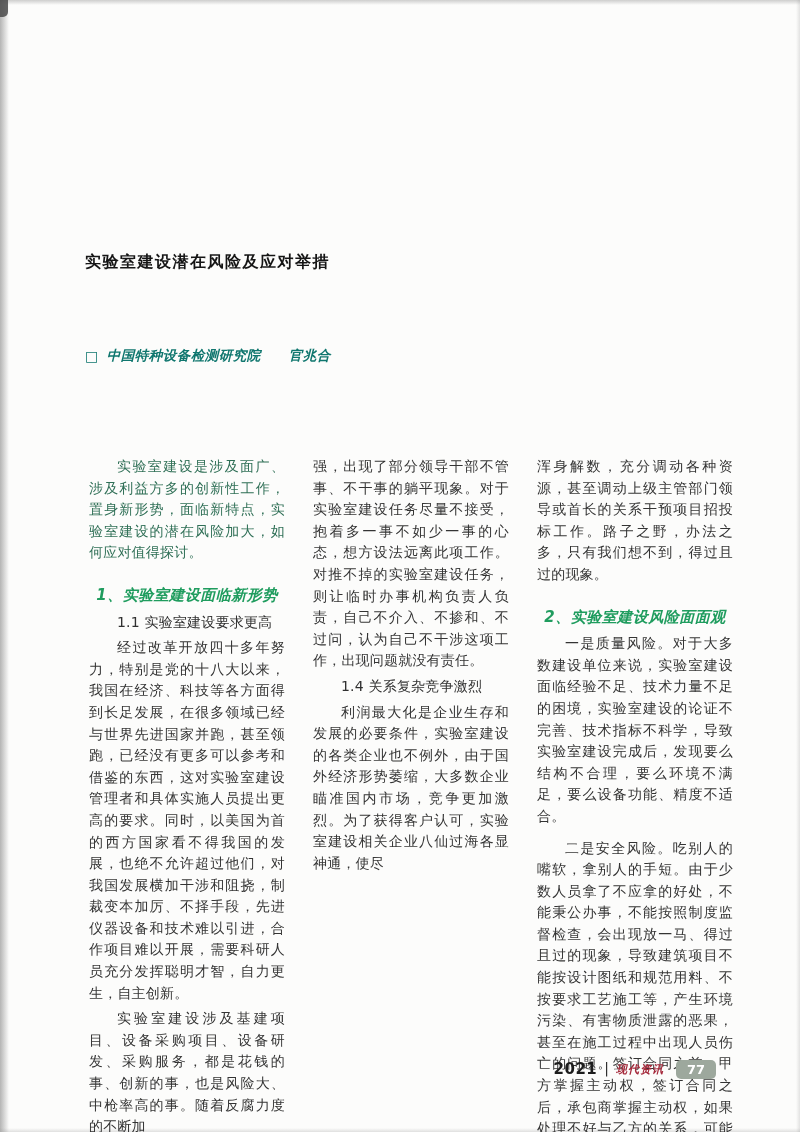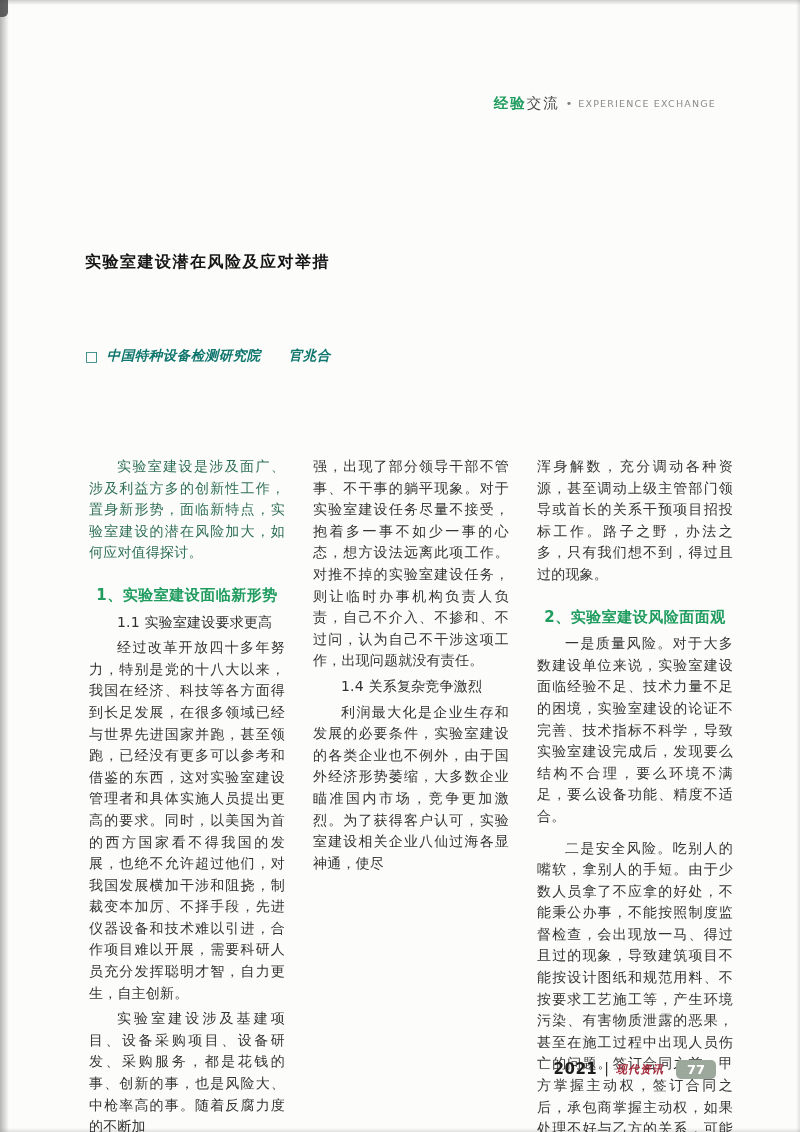--- a/index.html
+++ b/index.html
@@ -32,21 +32,21 @@
     font-size:13.5px; font-weight:700; color:#0f766e; letter-spacing:.5px;font-style:italic;}
   .byline-marker{font-weight:400; font-size:14px; margin-right:8px; position:relative; top:.5px;}
   .byline-author{margin-left:28px;}
 
   .columns{position:absolute; left:85px; top:452px; width:652px; display:flex; gap:20px;}
   .column{flex:0 0 204px; width:204px; font-size:14px; line-height:21.6px;
     color:#343434; text-align:justify; letter-spacing:.2px;}
   .block{margin:4px;}
   .block-intro{color:var(--intro-text); text-indent:2em; margin-bottom:2px;}
   .block-heading{color:var(--accent-green); font-weight:700; text-align:center; text-indent:0;
-    font-size:15px; letter-spacing:.5px; margin-top:21px; margin-bottom:5px;}
+    font-size:15px; letter-spacing:.5px; margin-top:21px; margin-bottom:5px;font-style:italic;}
   .block-subheading{text-indent:2em; color:#303030;}
   .block-body{text-indent:2em;}
   .block-body_continued{text-indent:0;}
   .block-gap{margin-top:10px;}
 
   .footer{position:absolute; top:1058px; right:84px; display:flex; align-items:center; gap:7px; height:22px;}
   .f-year{font-size:15px; font-weight:700; color:#1d1d1d; letter-spacing:.5px;}
   .f-div{color:#2a2a2a; font-size:14px; position:relative; top:-1px;}
   .f-logo{color:var(--logo-red); font-weight:700; font-style:italic;
     font-family:"DejaVu Serif","Liberation Serif",serif; font-size:11px; letter-spacing:1px;text-align:right;}
@@ -55,27 +55,20 @@
     background:var(--page-pill-bg); color:var(--pill-text); font-size:13px; font-weight:700;}
 </style>
 </head>
 <body>
 
 <div class="page">
   <div class="edge-left"></div>
   <div class="edge-bottom"></div>
   <div class="corner-mark"></div>
 
-  <header class="running-head">
-    <span>
-      <span class="rh-cn-bold">经验</span><span class="rh-cn">交流</span>
-    </span>
-    <span class="rh-sep">•</span>
-    <span class="rh-en">EXPERIENCE EXCHANGE</span>
-  </header>
 
   <h1 class="title">实验室建设潜在风险及应对举措</h1>
 
   <div class="byline">
     <span class="byline-marker">□</span><span>中国特种设备检测研究院</span><span class="byline-author">官兆合</span>
   </div>
 
   <main class="columns">
     <section class="column">
         <p class="block block-intro">实验室建设是涉及面广、涉及利益方多的创新性工作，置身新形势，面临新特点，实验室建设的潜在风险加大，如何应对值得探讨。</p>

